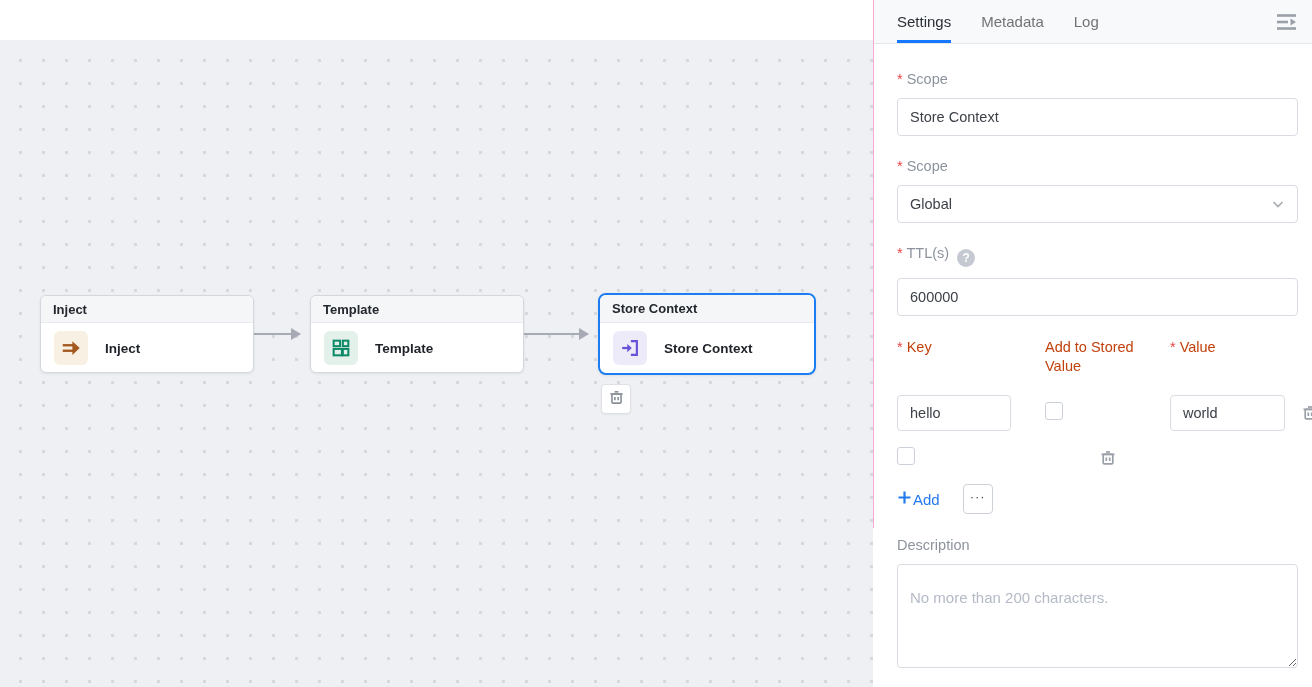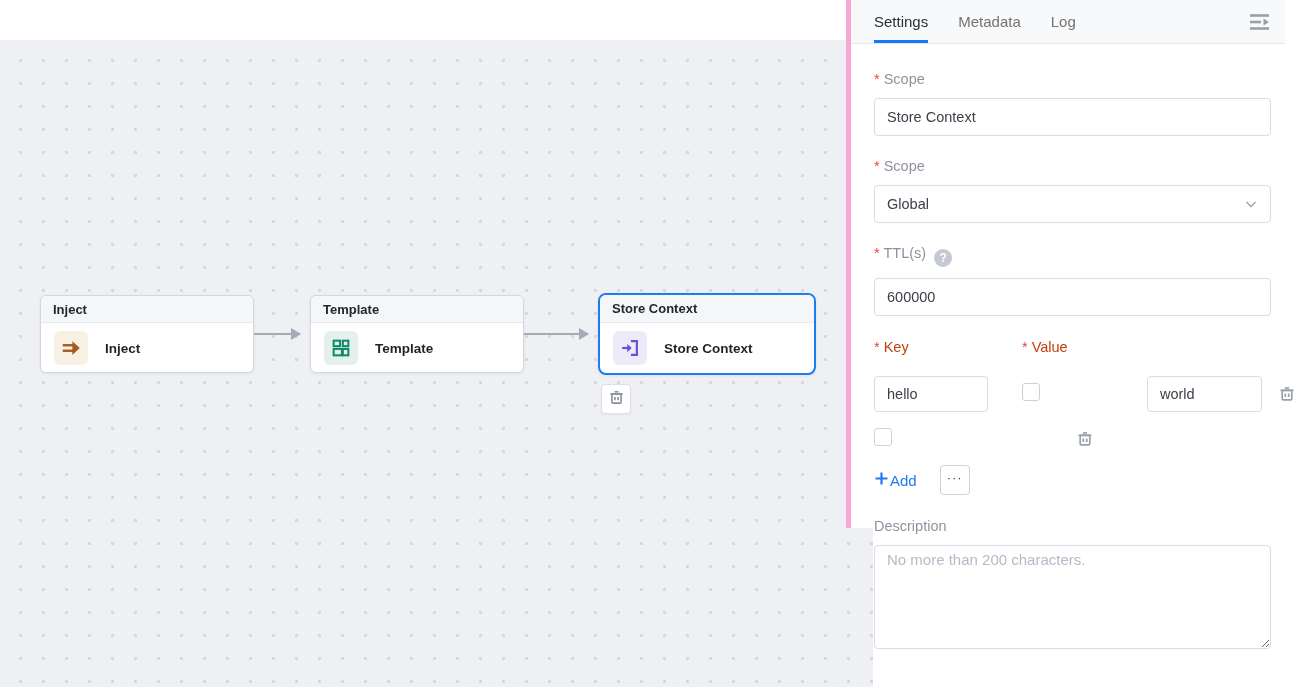--- a/index.html
+++ b/index.html
@@ -35,22 +35,22 @@
   .edge::after { content:""; position:absolute; right:-1px; top:-5px;
     border-left:10px solid #a6abb5; border-top:6px solid transparent;
     border-bottom:6px solid transparent; }
 
   .node-delete-btn { position:absolute; left:601px; top:384px; width:30px; height:30px;
     background:#fff; border:1px solid #dde0e5; border-radius:4px;
     display:flex; align-items:center; justify-content:center;
     box-shadow:0 1px 2px rgba(0,0,0,.05); cursor:pointer; }
 
   
-  .panel { position:absolute; left:846px; top:0; width:439px; height:528px;
-    background:#fff; border-left:5px solid #f9a8d4; }
+  .panel { position:absolute; left:873px; top:0; width:439px; height:528px;
+    background:#fff; border-left:1px solid #f9a8d4; }
   .tabbar { height:44px; background:#f8f9fb; border-bottom:1px solid #e6e8ec;
     display:flex; align-items:stretch; padding-left:23px; position:relative; }
   .tab { position:relative; display:flex; align-items:center; margin-right:30px;
     font-size:15px; color:#737373; cursor:pointer; }
   .tab.active { color:#2b2f36; font-weight:500; }
   .tab.active::after { content:""; position:absolute; left:0; right:0; bottom:0;
     height:3px; background:#1677ff; }
   .panel-collapse { position:absolute; right:13px; top:12px; width:24px; height:20px;
     cursor:pointer; }
 
@@ -83,21 +83,21 @@
   .add-row { display:flex; align-items:center; margin-bottom:23px; margin-top:-1px; }
   .add-link { display:inline-flex; align-items:center; gap:1px; color:#2479ee;
     font-size:15px; background:none; border:none; cursor:pointer;
     font-family:"Liberation Sans", sans-serif; }
   .more-btn { margin-left:23px; width:30px; height:30px; background:#fff;
     border:1px solid #ccd0d7; border-radius:4px; color:#3c4048; font-size:13px;
     letter-spacing:1px; cursor:pointer; display:flex; align-items:center;
     justify-content:center; padding-bottom:6px; }
 
   .tb-textarea { width:100%; height:104px; border:1px solid #d9dce3; border-radius:4px;
-    padding:5px 12px; font-size:15px; color:#3c4048; resize:both; outline:none;
+    padding:24px 12px; font-size:15px; color:#3c4048; resize:both; outline:none;
     font-family:"Liberation Sans", sans-serif; }
 </style>
 </head>
 <body>
 
 <div class="app">
 
   <div class="canvas">
     <div class="canvas-toolbar"></div>
 
@@ -194,20 +194,21 @@
         </div>
       </div>
 
       <div class="field">
         <label class="field-label"><span class="required">TTL(s)</span><span class="help-badge">?</span></label>
         <input class="tb-input" type="text" value="600000" style="">
       </div>
 
       <div class="kv-headers">
         <span class="required">Key</span>
+        <span class="stored-col">Add to Stored Value</span>
         <span class="required">Value</span>
         <span></span>
       </div>
 
       <div class="kv-row">
         <span><input class="tb-input kv-key" type="text" value="hello" style=""></span>
         <span><input class="tb-checkbox" type="checkbox" style=""></span>
         <span><input class="tb-input kv-val" type="text" value="world" style=""></span>
         <button class="row-trash">
           <svg width="20" height="20" viewBox="0 0 20 20" fill="none" stroke="#9aa0a8" stroke-width="1.7">

